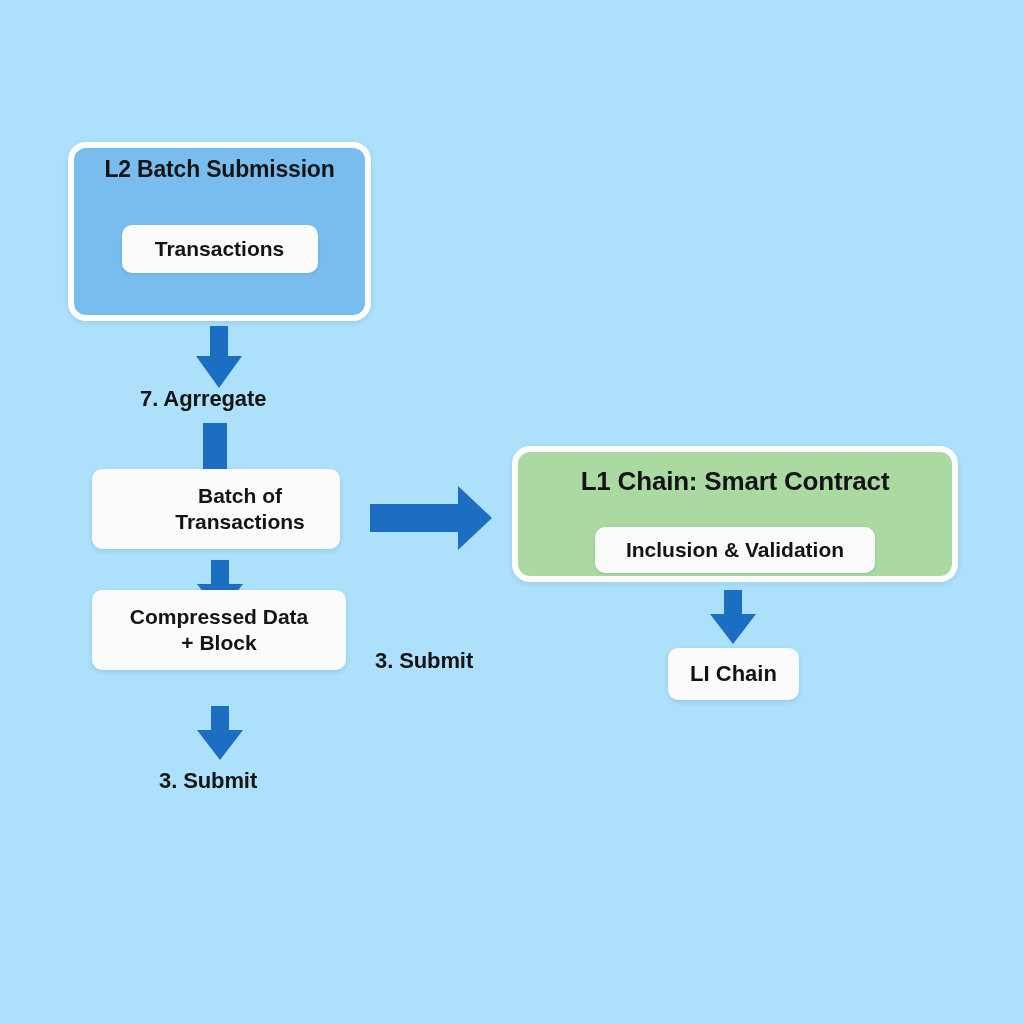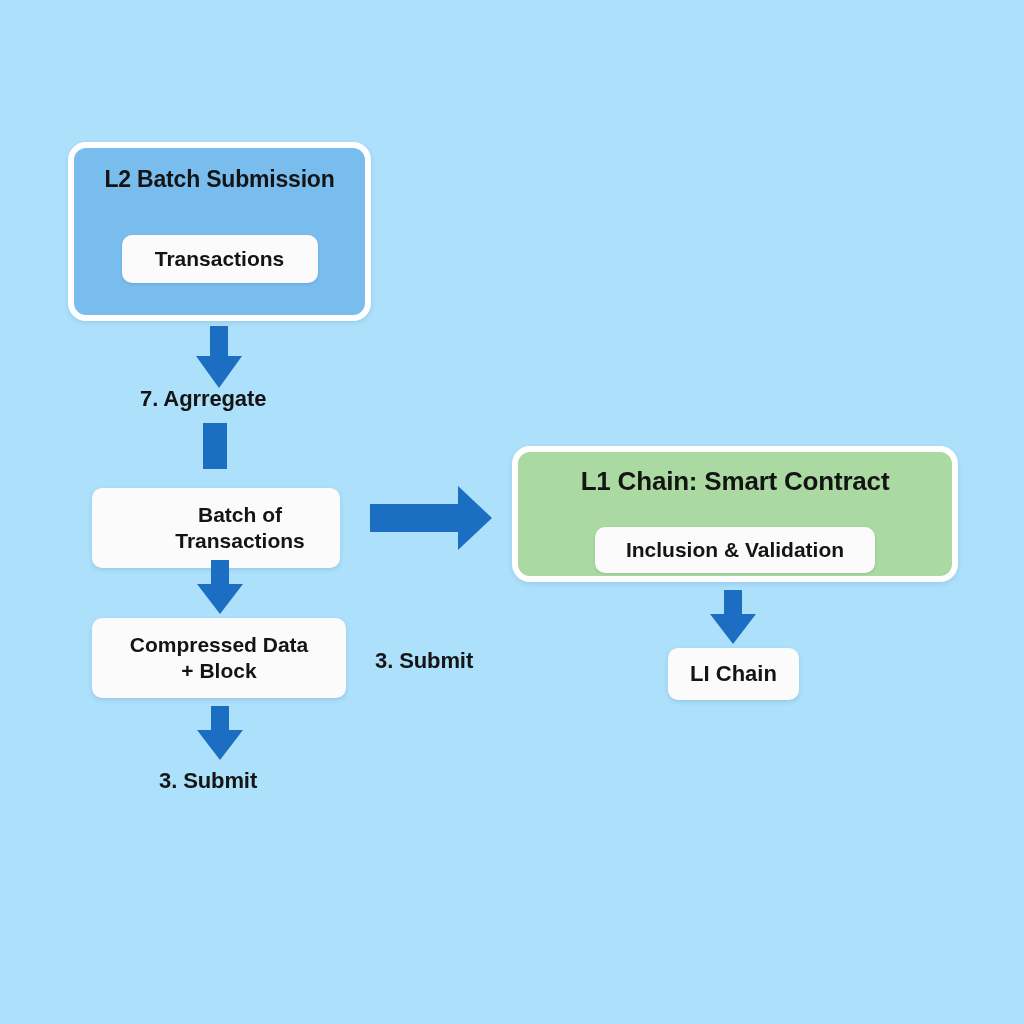--- a/index.html
+++ b/index.html
@@ -78,29 +78,29 @@
     letter-spacing: -0.1px;
   }
 
   .arrow {
     position: absolute;
   }
   .arrow svg { display: block; }
 
   
   #l2-group   { left: 68px;  top: 142px; width: 303px; height: 179px; }
-  #l2-group .group-title { margin-top: 18px; font-size: 23px; }
+  #l2-group .group-title { margin-top: 8px; font-size: 23px; }
   #l2-group .white-chip  { margin-top: 42px; width: 196px; height: 48px; font-size: 21px; }
 
   #l1-group   { left: 512px; top: 446px; width: 446px; height: 136px; }
   #l1-group .group-title { margin-top: 14px; font-size: 26px; }
   #l1-group .white-chip  { margin-top: 30px; width: 280px; height: 46px; font-size: 21px; }
 
-  #batch-box      { left: 92px;  top: 488px; width: 248px; height: 80px;  font-size: 21px; padding-left: 48px; }
-  #compressed-box { left: 92px;  top: 618px; width: 254px; height: 80px;  font-size: 21px; }
+  #batch-box      { left: 92px;  top: 469px; width: 248px; height: 80px;  font-size: 21px; padding-left: 48px; }
+  #compressed-box { left: 92px;  top: 590px; width: 254px; height: 80px;  font-size: 21px; }
   #l1-block-box   { left: 668px; top: 648px; width: 131px; height: 52px;  font-size: 22px; }
 
   #arrow-l2-down      { left: 196px; top: 326px; }
   #stem-aggregate     { position: absolute; left: 203px; top: 423px; width: 24px; height: 46px; background: #1b6ec2; }
   #arrow-batch-down   { left: 197px; top: 560px; }
   #arrow-compressed   { left: 197px; top: 706px; }
   #arrow-right        { left: 370px; top: 486px; }
   #arrow-l1-down      { left: 710px; top: 590px; }
 
   #label-aggregate { left: 140px; top: 386px; font-size: 22px; }

